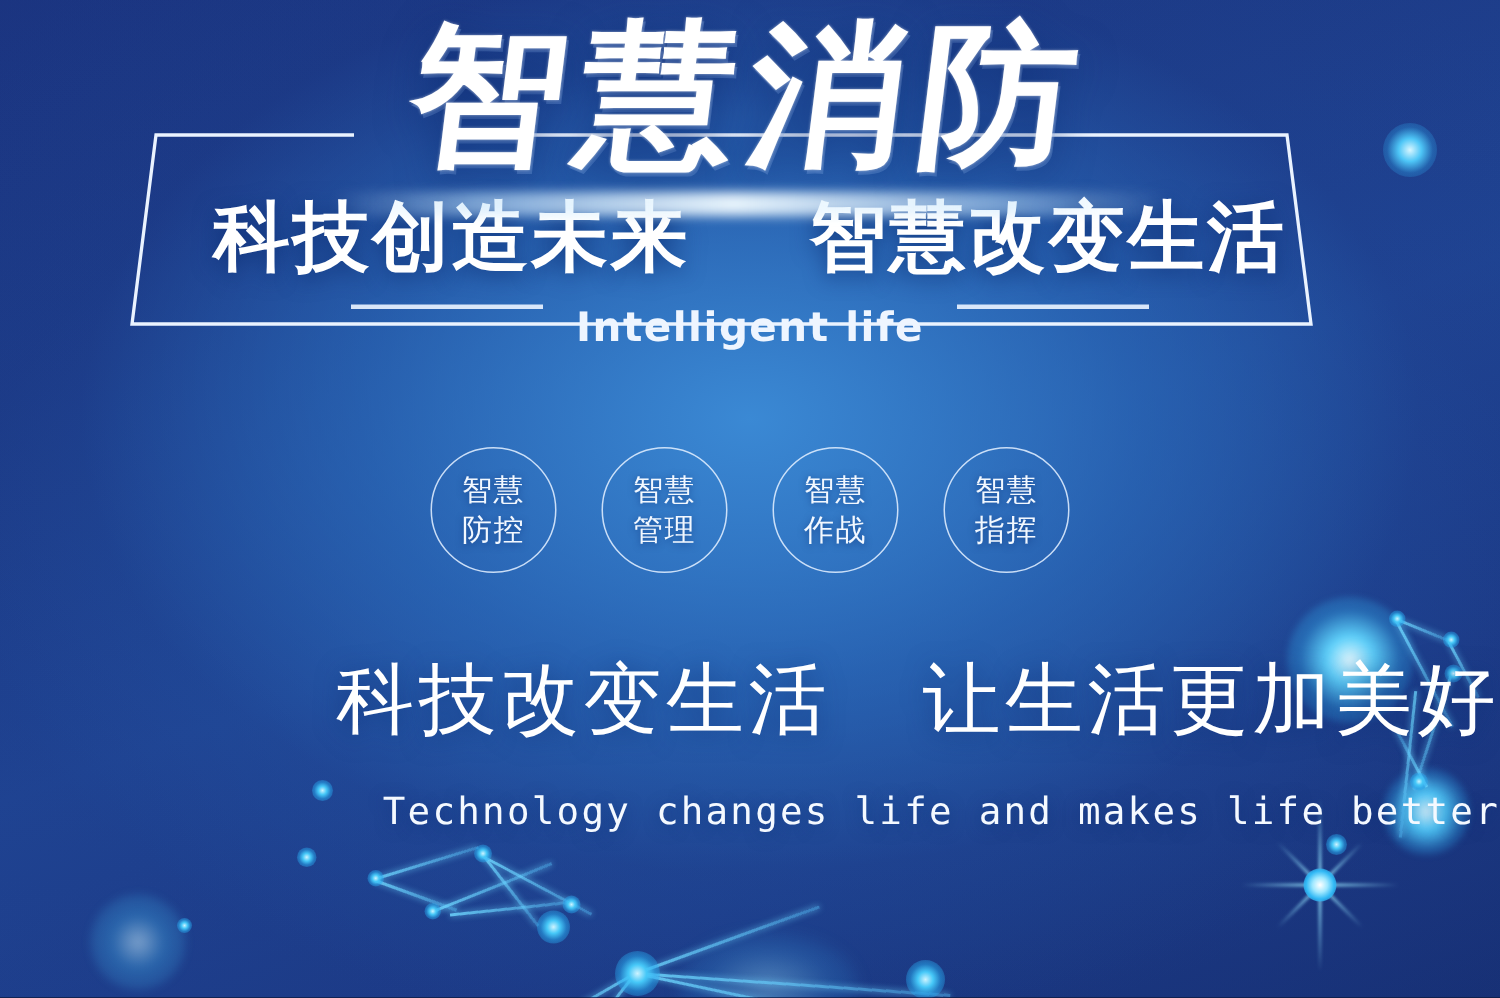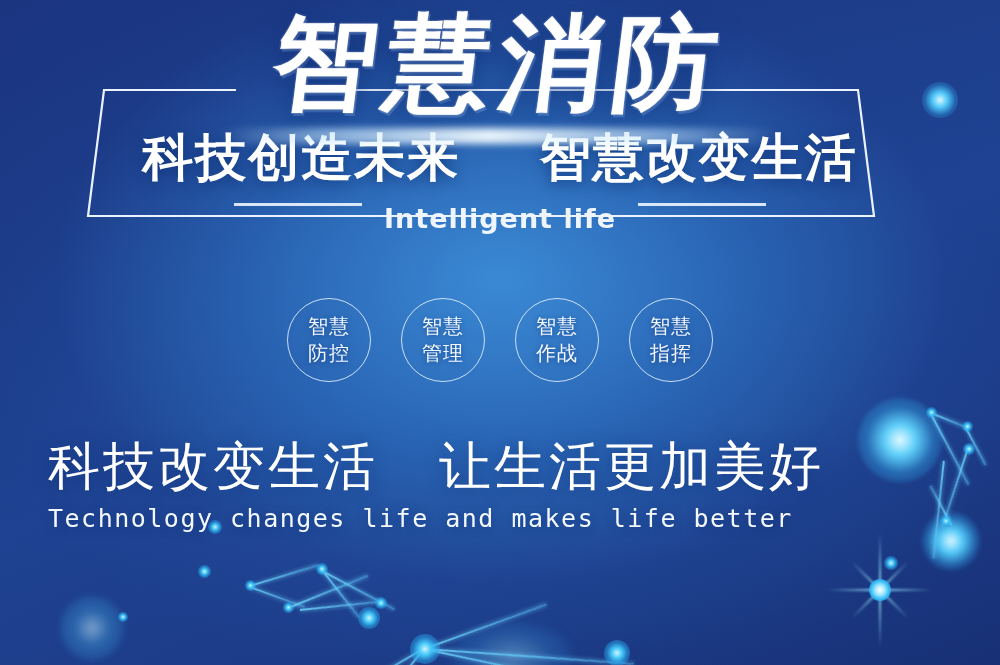--- a/index.html
+++ b/index.html
@@ -161,35 +161,35 @@
     line-height: 1.35;
     letter-spacing: 1px;
     text-shadow: 0 1px 5px rgba(10,40,110,0.55);
   }
 
   
   .slogan {
     position: absolute;
     left: 0; right: 0;
     top: 432px;
-    text-align: left;
+    text-align: right;
     padding-left: 48px;
   }
   .slogan-cn {
     font-family: "DejaVu Sans", "Liberation Sans", sans-serif;
     font-size: 52px;
     font-weight: 400;
     color: #ffffff;
     letter-spacing: 3px;
     white-space: nowrap;
     text-shadow: 0 2px 16px rgba(12,45,115,0.6);
   }
   .slogan-cn .gap { display: inline-block; width: 22px; }
   .slogan-en {
-    margin-top: 2px;
+    margin-top: 24px;
     font-family: "DejaVu Sans Mono", "Liberation Mono", monospace;
     font-size: 25px;
     font-weight: 400;
     color: #f4f9ff;
     letter-spacing: 1.5px;
     white-space: nowrap;
     text-shadow: 0 2px 10px rgba(12,45,115,0.5);
   }
 </style>
 </head>

